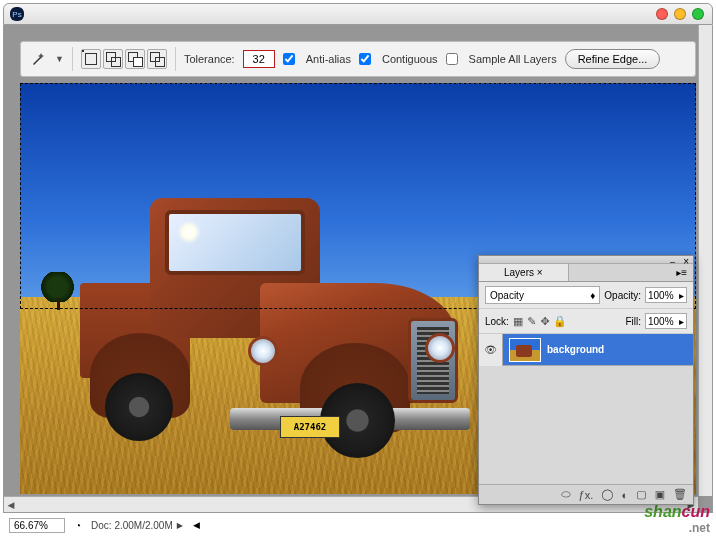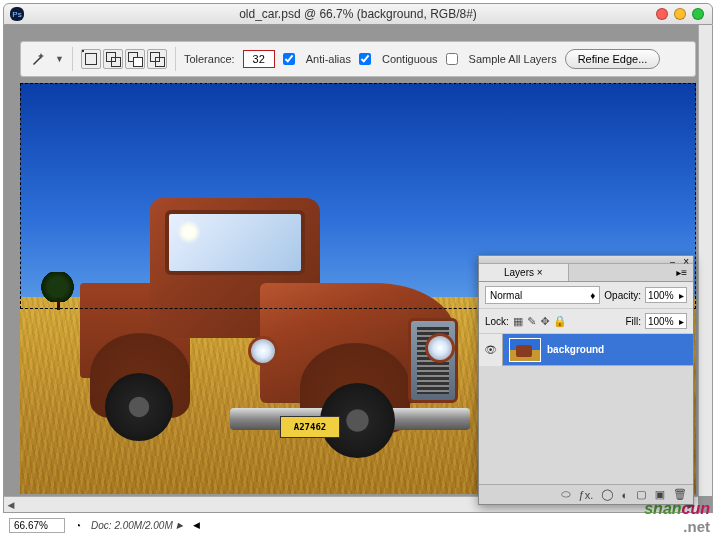--- a/index.html
+++ b/index.html
@@ -77,31 +77,30 @@
 .lp-layer { display: flex; align-items: center; height: 32px; background: #3875d7; color: #fff; border-bottom: 1px solid #aaa; }
 .lp-eye { width: 24px; height: 32px; background: #e8e8e8; display: flex; align-items: center; justify-content: center; color: #333; border-right: 1px solid #aaa; }
 .lp-thumb { width: 32px; height: 24px; margin: 0 6px; border: 1px solid #fff; background: linear-gradient(#2d6fd8 50%,#c89830 50%); position: relative; }
 .lp-thumb::after { content:""; position:absolute; left:6px; top:6px; width:16px; height:12px; background:#8a3a1e; border-radius:2px; }
 .lp-name { font-weight: bold; font-size: 10px; }
 .lp-footer { display: flex; justify-content: flex-end; align-items: center; gap: 8px; padding: 3px 6px; background: #d4d4d4; border-top: 1px solid #aaa; }
 .lp-foot-icon { font-size: 11px; color: #444; cursor: pointer; }
 
 .statusbar { position: absolute; left: 3px; right: 3px; bottom: 3px; height: 18px; display: flex; align-items: center; font-size: 10px; gap: 10px; padding: 0 6px; }
 .zoom-box { width: 56px; border: 1px solid #aaa; padding: 1px 4px; background: #fff; }
-.doc-info { color: #444; display: flex; align-items: center; gap: 4px; font-style: italic; }
+.doc-info { color: #444; display: flex; align-items: center; gap: 4px; }
 .watermark { position: absolute; right: 6px; bottom: 2px; font-size: 16px; font-weight: bold; font-style: italic; }
 .watermark .g { color: #4a9b2e; } .watermark .o { color: #be185d; }
-.watermark .net { font-size: 15px; color: #888; display:block; text-align:right; font-style:normal; }
+.watermark .net { font-size: 12px; color: #888; display:block; text-align:right; font-style:normal; }
 </style>
 </head>
 <body>
 
 <div class="titlebar">
   <span class="ps-icon">Ps</span>
-  <span>old_car.psd @ 66.7% (background, RGB/8#)</span>
   <div class="traffic">
     <span class="tl-r"></span>
     <span class="tl-y"></span>
     <span class="tl-g"></span>
   </div>
 </div>
 
 <div class="workspace">
 
   <div class="options-bar">
@@ -168,21 +167,21 @@
     <div class="lp-titlebar">
       <span class="lp-min">–</span>
       <span class="lp-close">×</span>
     </div>
     <div class="lp-tabs">
       <div class="lp-tab"><span>Layers</span> ×</div>
       <div class="lp-menu">▸≡</div>
     </div>
     <div class="lp-row">
       <div class="lp-select">
-          <span>Normal</span>
+          <span>Opacity</span>
           <span>♦</span>
         </div>
       <span>Opacity:</span>
       <div class="lp-pct">
           <span>100%</span>
           <span>▸</span>
         </div>
     </div>
     <div class="lp-row">
       <span>Lock:</span>

